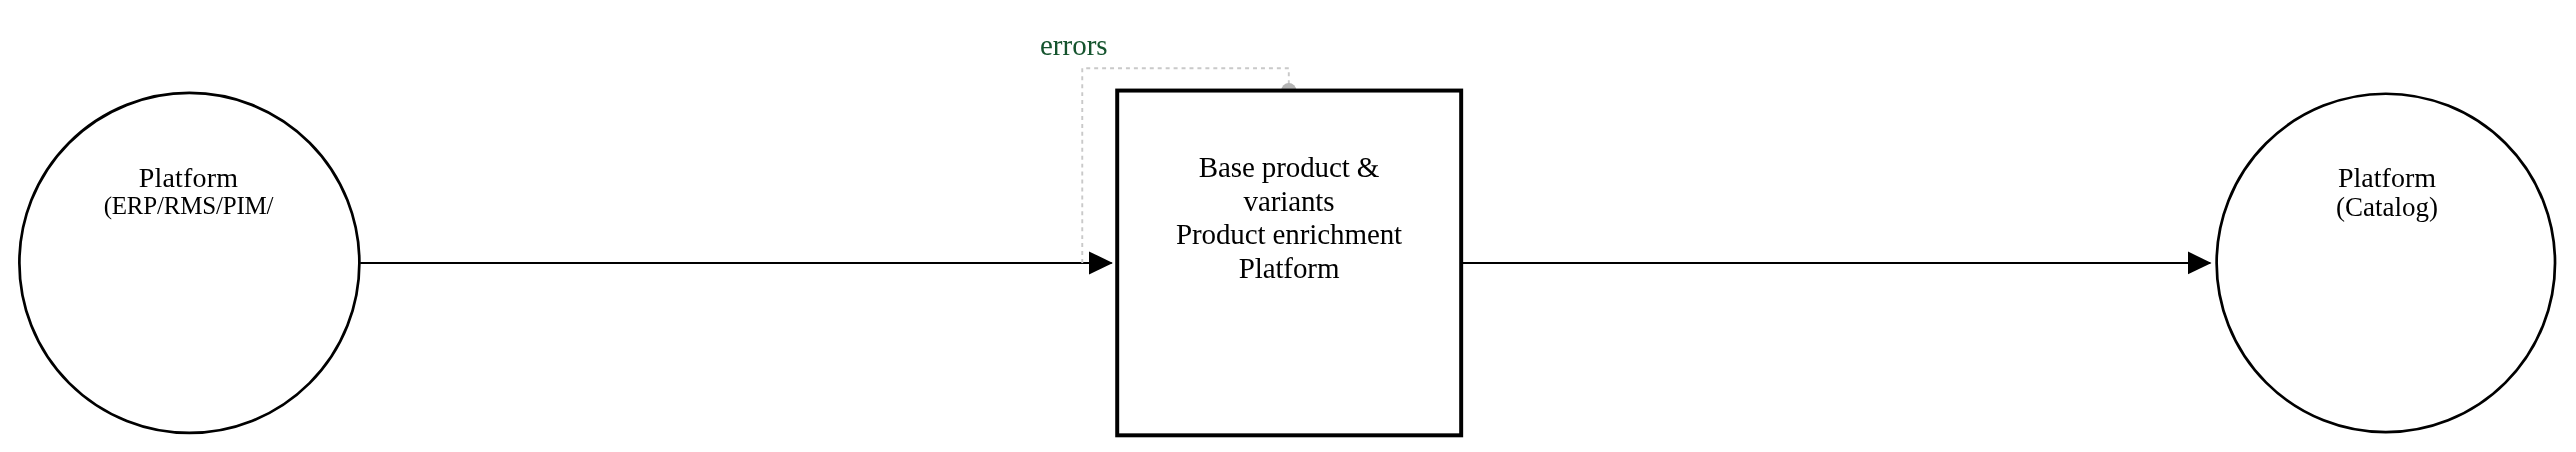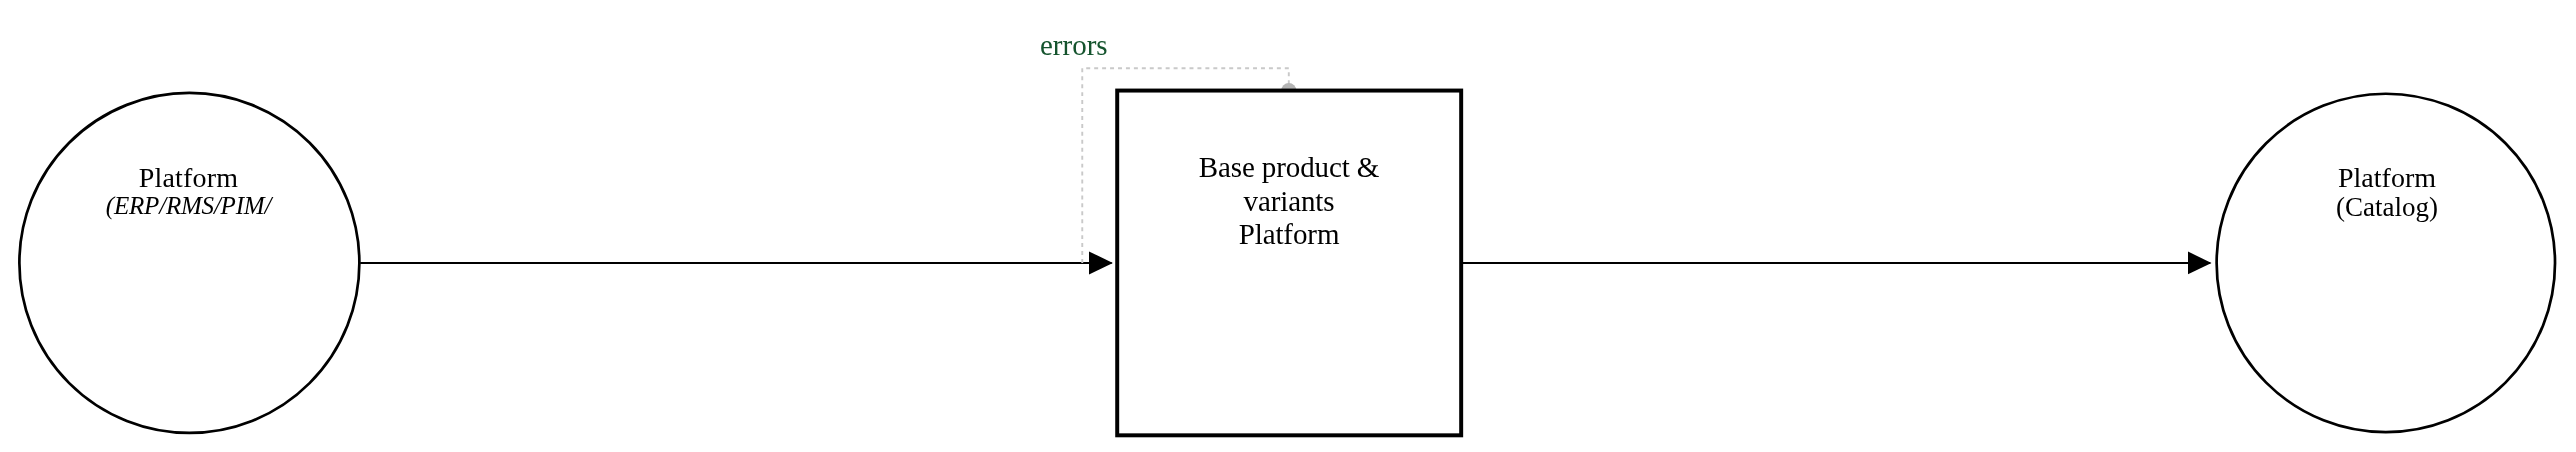--- a/index.html
+++ b/index.html
@@ -43,21 +43,20 @@
   }
   #partner-label .title {
     font-size: 28px;
     display: block;
     letter-spacing: 0.2px;
   }
   #partner-label .sub-line {
     font-size: 25px;
     display: block;
     letter-spacing: -0.2px;
-    font-style: italic;
   }
   
   #process-label {
     left: 1117px;
     top: 151px;
     width: 344px;
   }
   #process-label .line {
     font-size: 29px;
     display: block;
@@ -118,20 +117,21 @@
   </svg>
 
   <div class="node-label" id="partner-label">
     <span class="title">Platform</span>
     <span class="sub-line">(ERP/RMS/PIM/</span>
   </div>
 
   <div class="node-label" id="process-label">
     <span class="line">Base product &amp;</span>
     <span class="line">variants</span>
+    <span class="line">Product enrichment</span>
     <span class="line">Platform</span>
   </div>
 
   <div class="node-label" id="platform-label">
     <span class="title">Platform</span>
     <span class="sub-line">(Catalog)</span>
   </div>
 
   <div id="errors-label">errors</div>
 

